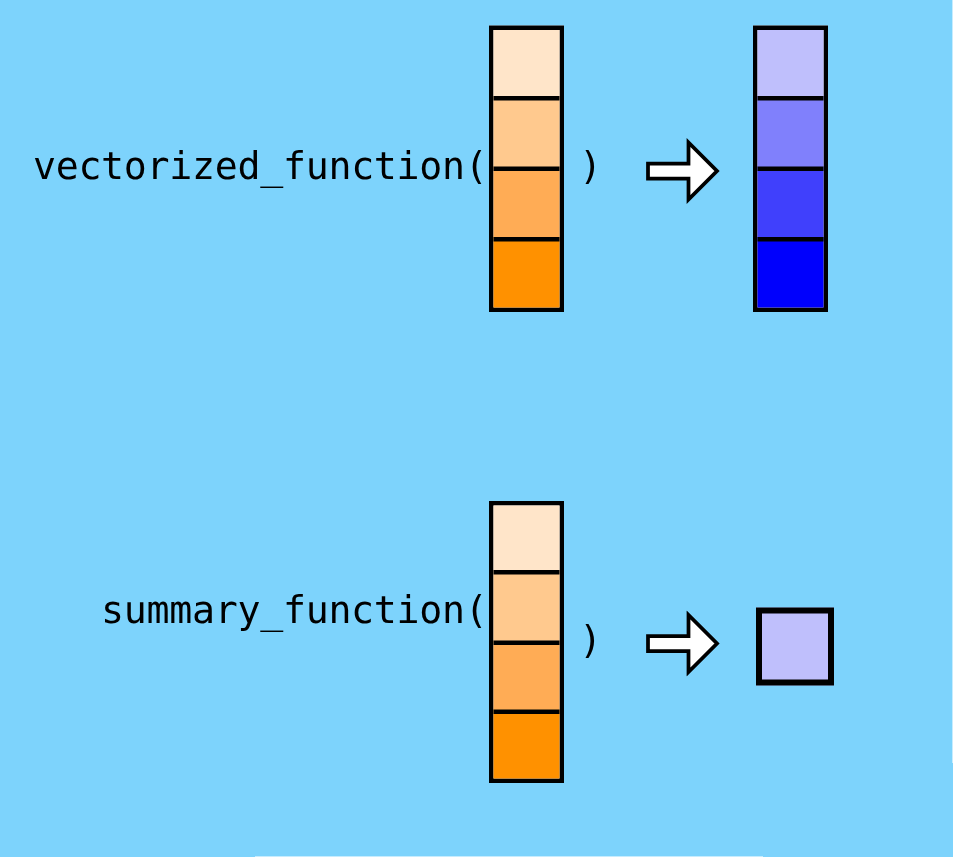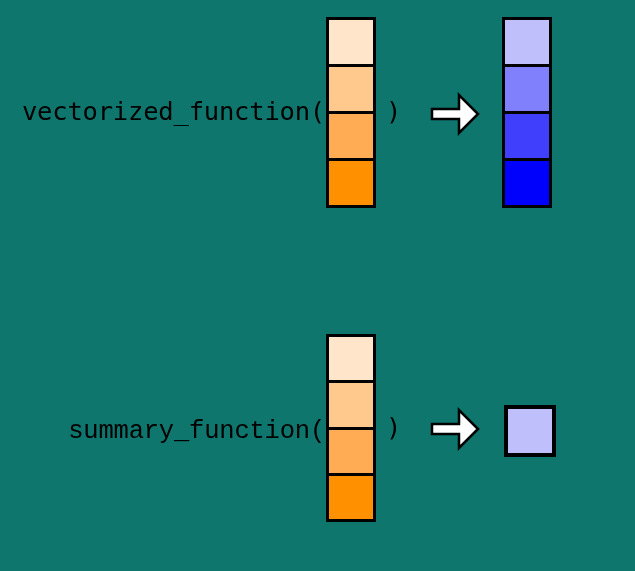--- a/index.html
+++ b/index.html
@@ -1,20 +1,20 @@
 <!DOCTYPE html>
 <html><head>
 <meta charset="utf-8">
 <style>
   html, body { margin: 0; padding: 0; background: #ffffff; }
   .canvas {
     position: relative;
     width: 635px;
     height: 571px;
-    background: #0f766e;
+    background: #7dd3fc;
     overflow: hidden;
     font-family: "DejaVu Sans Mono", "Liberation Mono", monospace;
   }
   .code-label {
     position: absolute;
     transform: translateY(-52%);
     font-size: 25.5px;
     color: #000000;
     white-space: pre;
     letter-spacing: -0.2px;
@@ -38,21 +38,21 @@
     box-sizing: border-box;
     border: 4px solid #000000;
   }
   .arrow { position: absolute; }
   
   #label-1   { top: 112px; }
   #stack-in-1{ left: 326px; top: 17px;  height: 191px; }
   #paren-1   { left: 386px; top: 112px; }
   #arrow-1   { left: 430px; top: 92px;  }
   #stack-out-1{ left: 502px; top: 17px; height: 191px; }
-  #label-2   { top: 432px; font-family: Liberation Mono, monospace; }
+  #label-2   { top: 408px; }
   #stack-in-2{ left: 326px; top: 334px; height: 188px; }
   #paren-2   { left: 386px; top: 428px; }
   #arrow-2   { left: 430px; top: 407px; }
   #square-out-2 { left: 504px; top: 405px; }
 </style>
 </head>
 <body>
 
 <div class="canvas">
 

